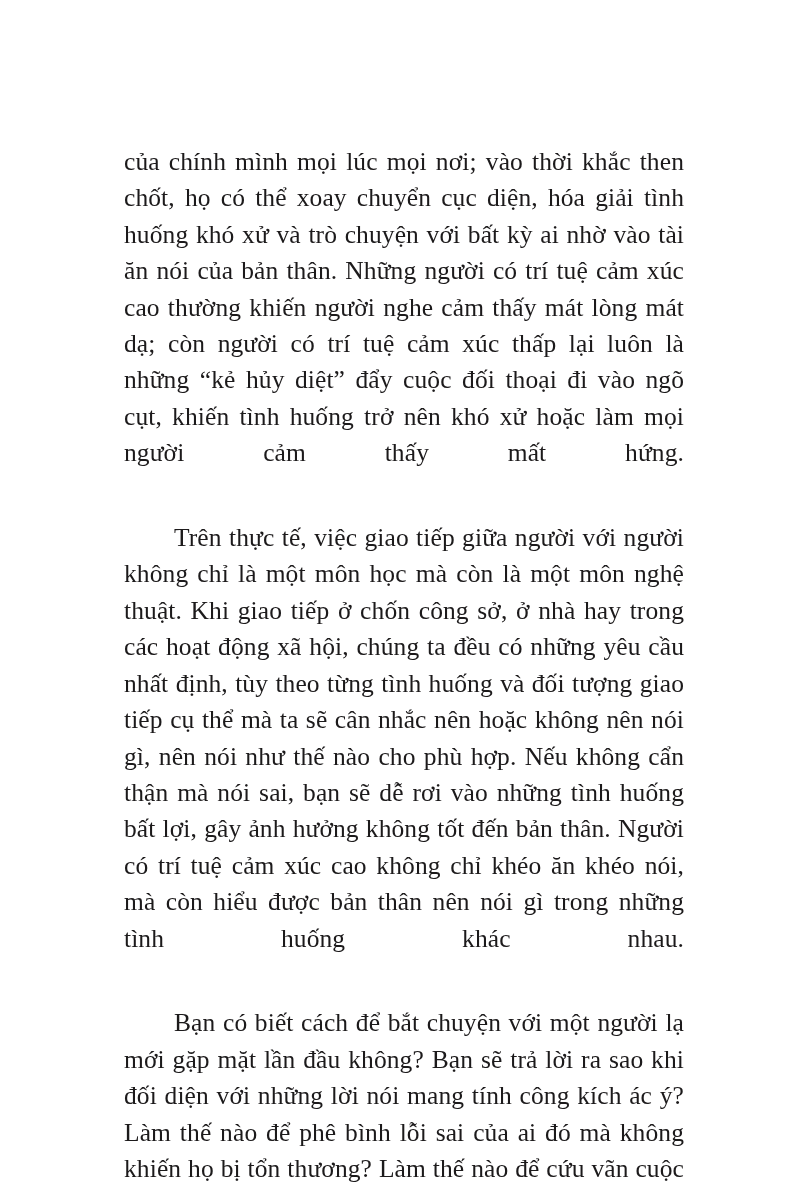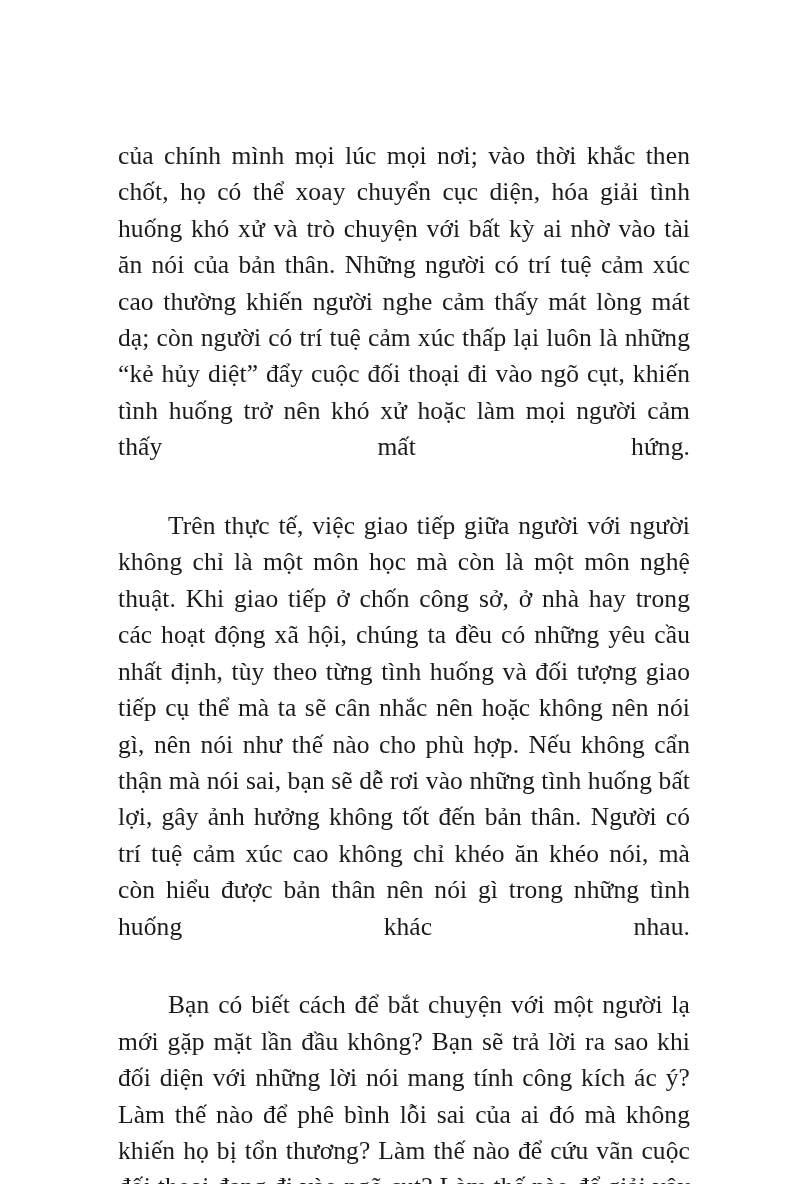--- a/index.html
+++ b/index.html
@@ -19,21 +19,21 @@
   }
 
   .text-block {
     position: absolute;
     left: 112px;
     top: 132px;
     width: 584px;
   }
 
   .body-paragraph {
-    margin: 6px;
+    margin: 12px;
     padding: 0;
     text-indent: 50px;
     text-align: justify;
     text-justify: inter-word;
     font-family: "Liberation Serif", "DejaVu Serif", serif;
     font-size: 25.5px;
     line-height: 36.4px;
     color: #1c1a1b;
     font-weight: 400;
     letter-spacing: 0.1px;

